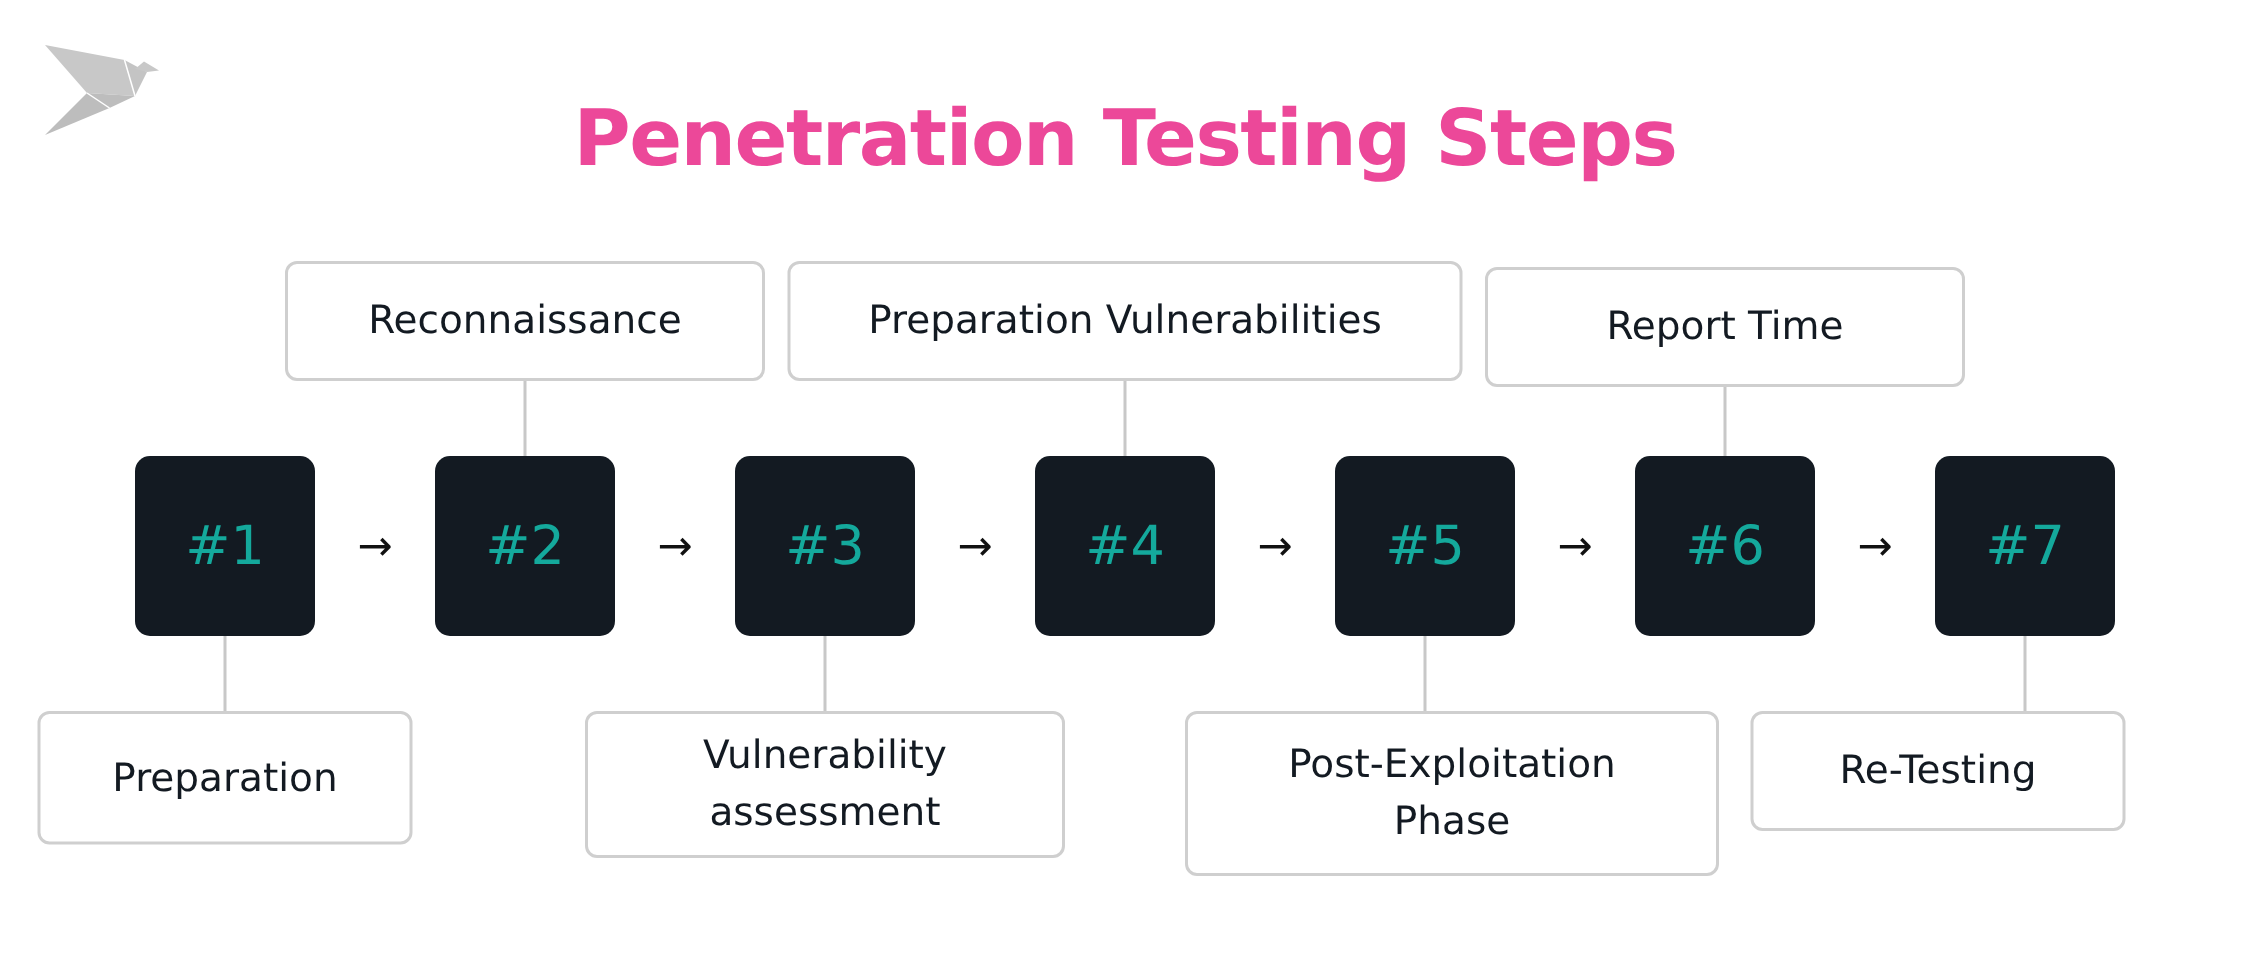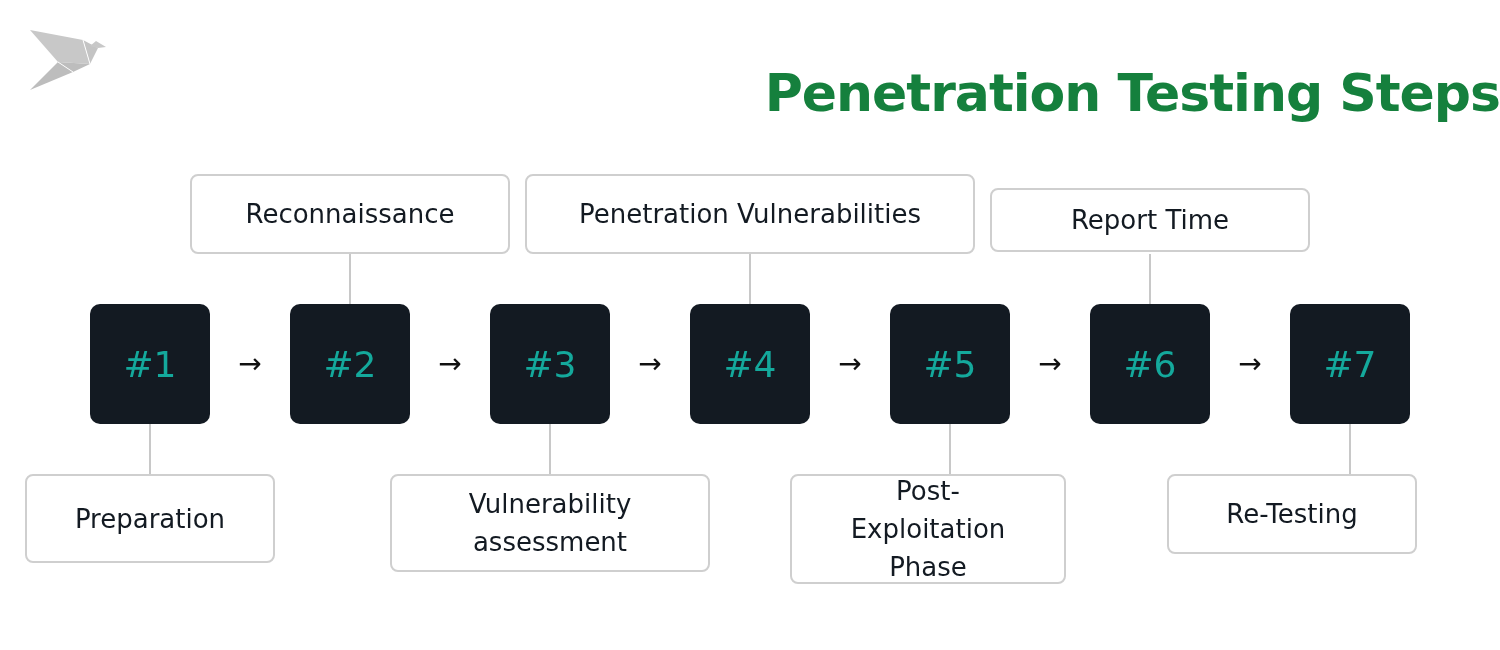--- a/index.html
+++ b/index.html
@@ -2,23 +2,23 @@
 <html><head>
   <meta charset="utf-8">
   <style>
     html, body { margin: 0; padding: 0; }
     body {
       width: 1500px; height: 650px; background: #ffffff; position: relative; overflow: hidden;
       font-family: "Liberation Sans", sans-serif; color: #131a22;
     }
     .logo { position: absolute; left: 28px; top: 28px; width: 80px; height: 64px; }
     .title {
-      position: absolute; left: 0; right: 0; top: 58px; text-align: right;
+      position: absolute; left: 0; right: 0; top: 58px; text-align: center;
       font-family: "DejaVu Sans", sans-serif; font-weight: 800; font-size: 52px;
-      letter-spacing: -1px; color: #15803d; line-height: 70px;
+      letter-spacing: -1px; color: #ec4899; line-height: 70px;
     }
     .square {
       position: absolute; top: 304px; width: 120px; height: 120px; border-radius: 10px;
       background: #131a22; display: flex; align-items: center; justify-content: center;
       font-family: "DejaVu Sans", sans-serif; font-size: 36px; color: #14a99c;
     }
     .arrow {
       position: absolute; top: 344px; width: 40px; height: 40px; text-align: center;
       font-size: 28px; line-height: 40px; color: #111;
       font-family: "DejaVu Sans", sans-serif;
@@ -62,19 +62,19 @@
 <div class="square" style="left:1290px;">#7</div>
 
 <div class="arrow" style="left:230px;">→</div>
 <div class="arrow" style="left:430px;">→</div>
 <div class="arrow" style="left:630px;">→</div>
 <div class="arrow" style="left:830px;">→</div>
 <div class="arrow" style="left:1030px;">→</div>
 <div class="arrow" style="left:1230px;">→</div>
 
 <div class="label-box" style="left:190px; top:174px; width:320px; height:80px;">Reconnaissance</div>
-<div class="label-box" style="left:525px; top:174px; width:450px; height:80px;">Penetration Vulnerabilities</div>
-<div class="label-box" style="left:990px; top:188px; width:320px; height:64px;">Report Time</div>
+<div class="label-box" style="left:525px; top:174px; width:450px; height:80px;">Preparation Vulnerabilities</div>
+<div class="label-box" style="left:990px; top:178px; width:320px; height:80px;">Report Time</div>
 
 <div class="label-box" style="left:25px; top:474px; width:250px; height:89px;">Preparation</div>
 <div class="label-box" style="left:390px; top:474px; width:320px; height:98px; padding:0 39px;">Vulnerability assessment</div>
-<div class="label-box" style="left:790px; top:474px; width:276px; height:110px; padding:0 30px;">Post-Exploitation Phase</div>
+<div class="label-box" style="left:790px; top:474px; width:356px; height:110px; padding:0 30px;">Post-Exploitation Phase</div>
 <div class="label-box" style="left:1167px; top:474px; width:250px; height:80px;">Re-Testing</div>
 
 </body></html>

